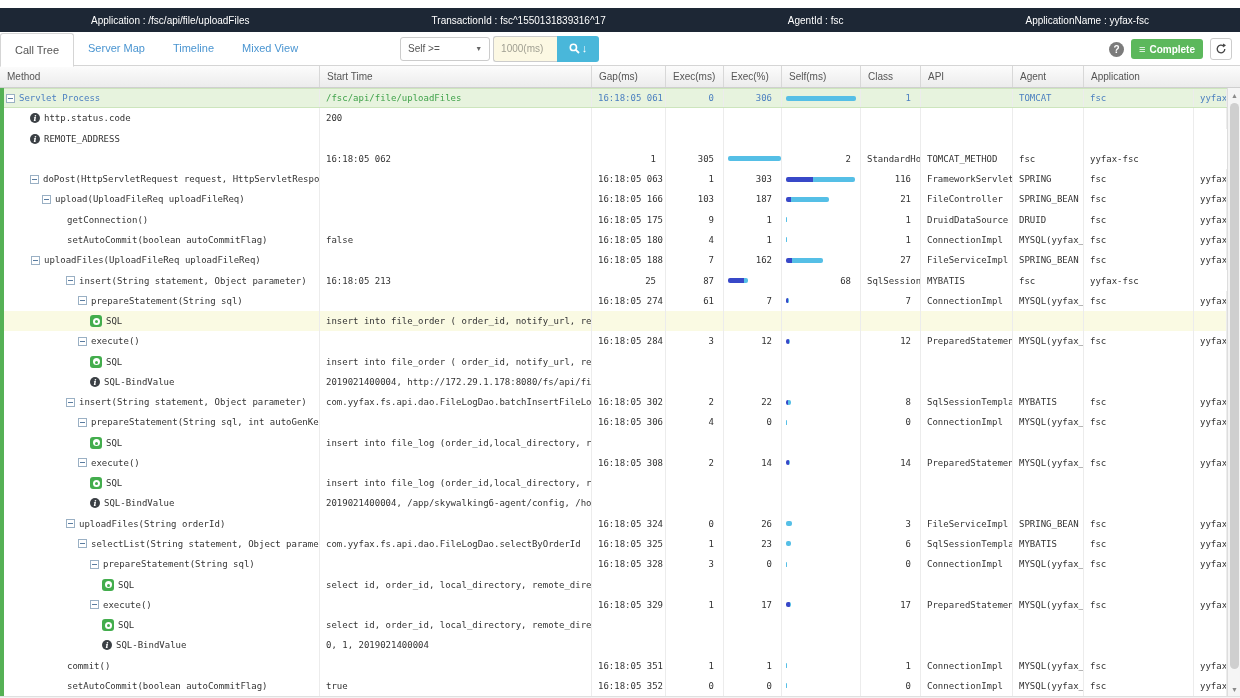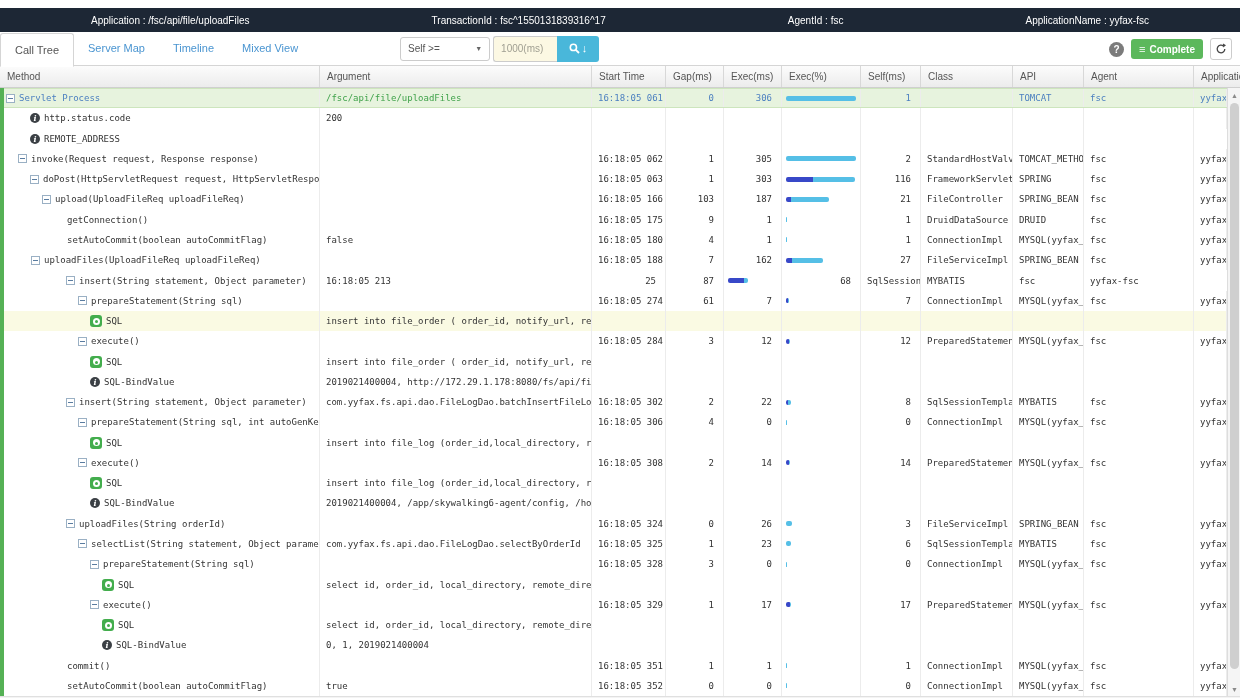--- a/index.html
+++ b/index.html
@@ -144,21 +144,20 @@
         <svg width="12" height="12" viewBox="0 0 12 12">
           <path d="M9.8 6a3.8 3.8 0 1 1-1.2-2.8" fill="none" stroke="#444" stroke-width="1.3"></path>
           <path d="M8 0.6 L11 2.2 L8.2 4.4 Z" fill="#444"></path>
         </svg>
       </div>
     </div>
   </div>
 
   <div class="thead" id="thead">
       <div class="th">Method</div>
-      <div class="th">Argument</div>
       <div class="th">Start Time</div>
       <div class="th">Gap(ms)</div>
       <div class="th">Exec(ms)</div>
       <div class="th">Exec(%)</div>
       <div class="th">Self(ms)</div>
       <div class="th">Class</div>
       <div class="th">API</div>
       <div class="th">Agent</div>
       <div class="th">Application</div>
     </div>
@@ -211,24 +210,20 @@
           <div class="c num"></div>
           <div class="c num"></div>
           <div class="c bar-cell"></div>
           <div class="c num"></div>
           <div class="c"></div>
           <div class="c"></div>
           <div class="c"></div>
           <div class="c"></div>
         </div>
         <div class="row">
-          <div class="c method-cell" style="padding-left: 18px;">
-            <span class="expander"></span>
-            <span class="mlabel">invoke(Request request, Response response)</span>
-          </div>
           <div class="c arg"></div>
           <div class="c">16:18:05 062</div>
           <div class="c num">1</div>
           <div class="c num">305</div>
           <div class="c bar-cell">
             <div class="bar">
               <span class="light" style="width: 70px;"></span>
             </div>
           </div>
           <div class="c num">2</div>

